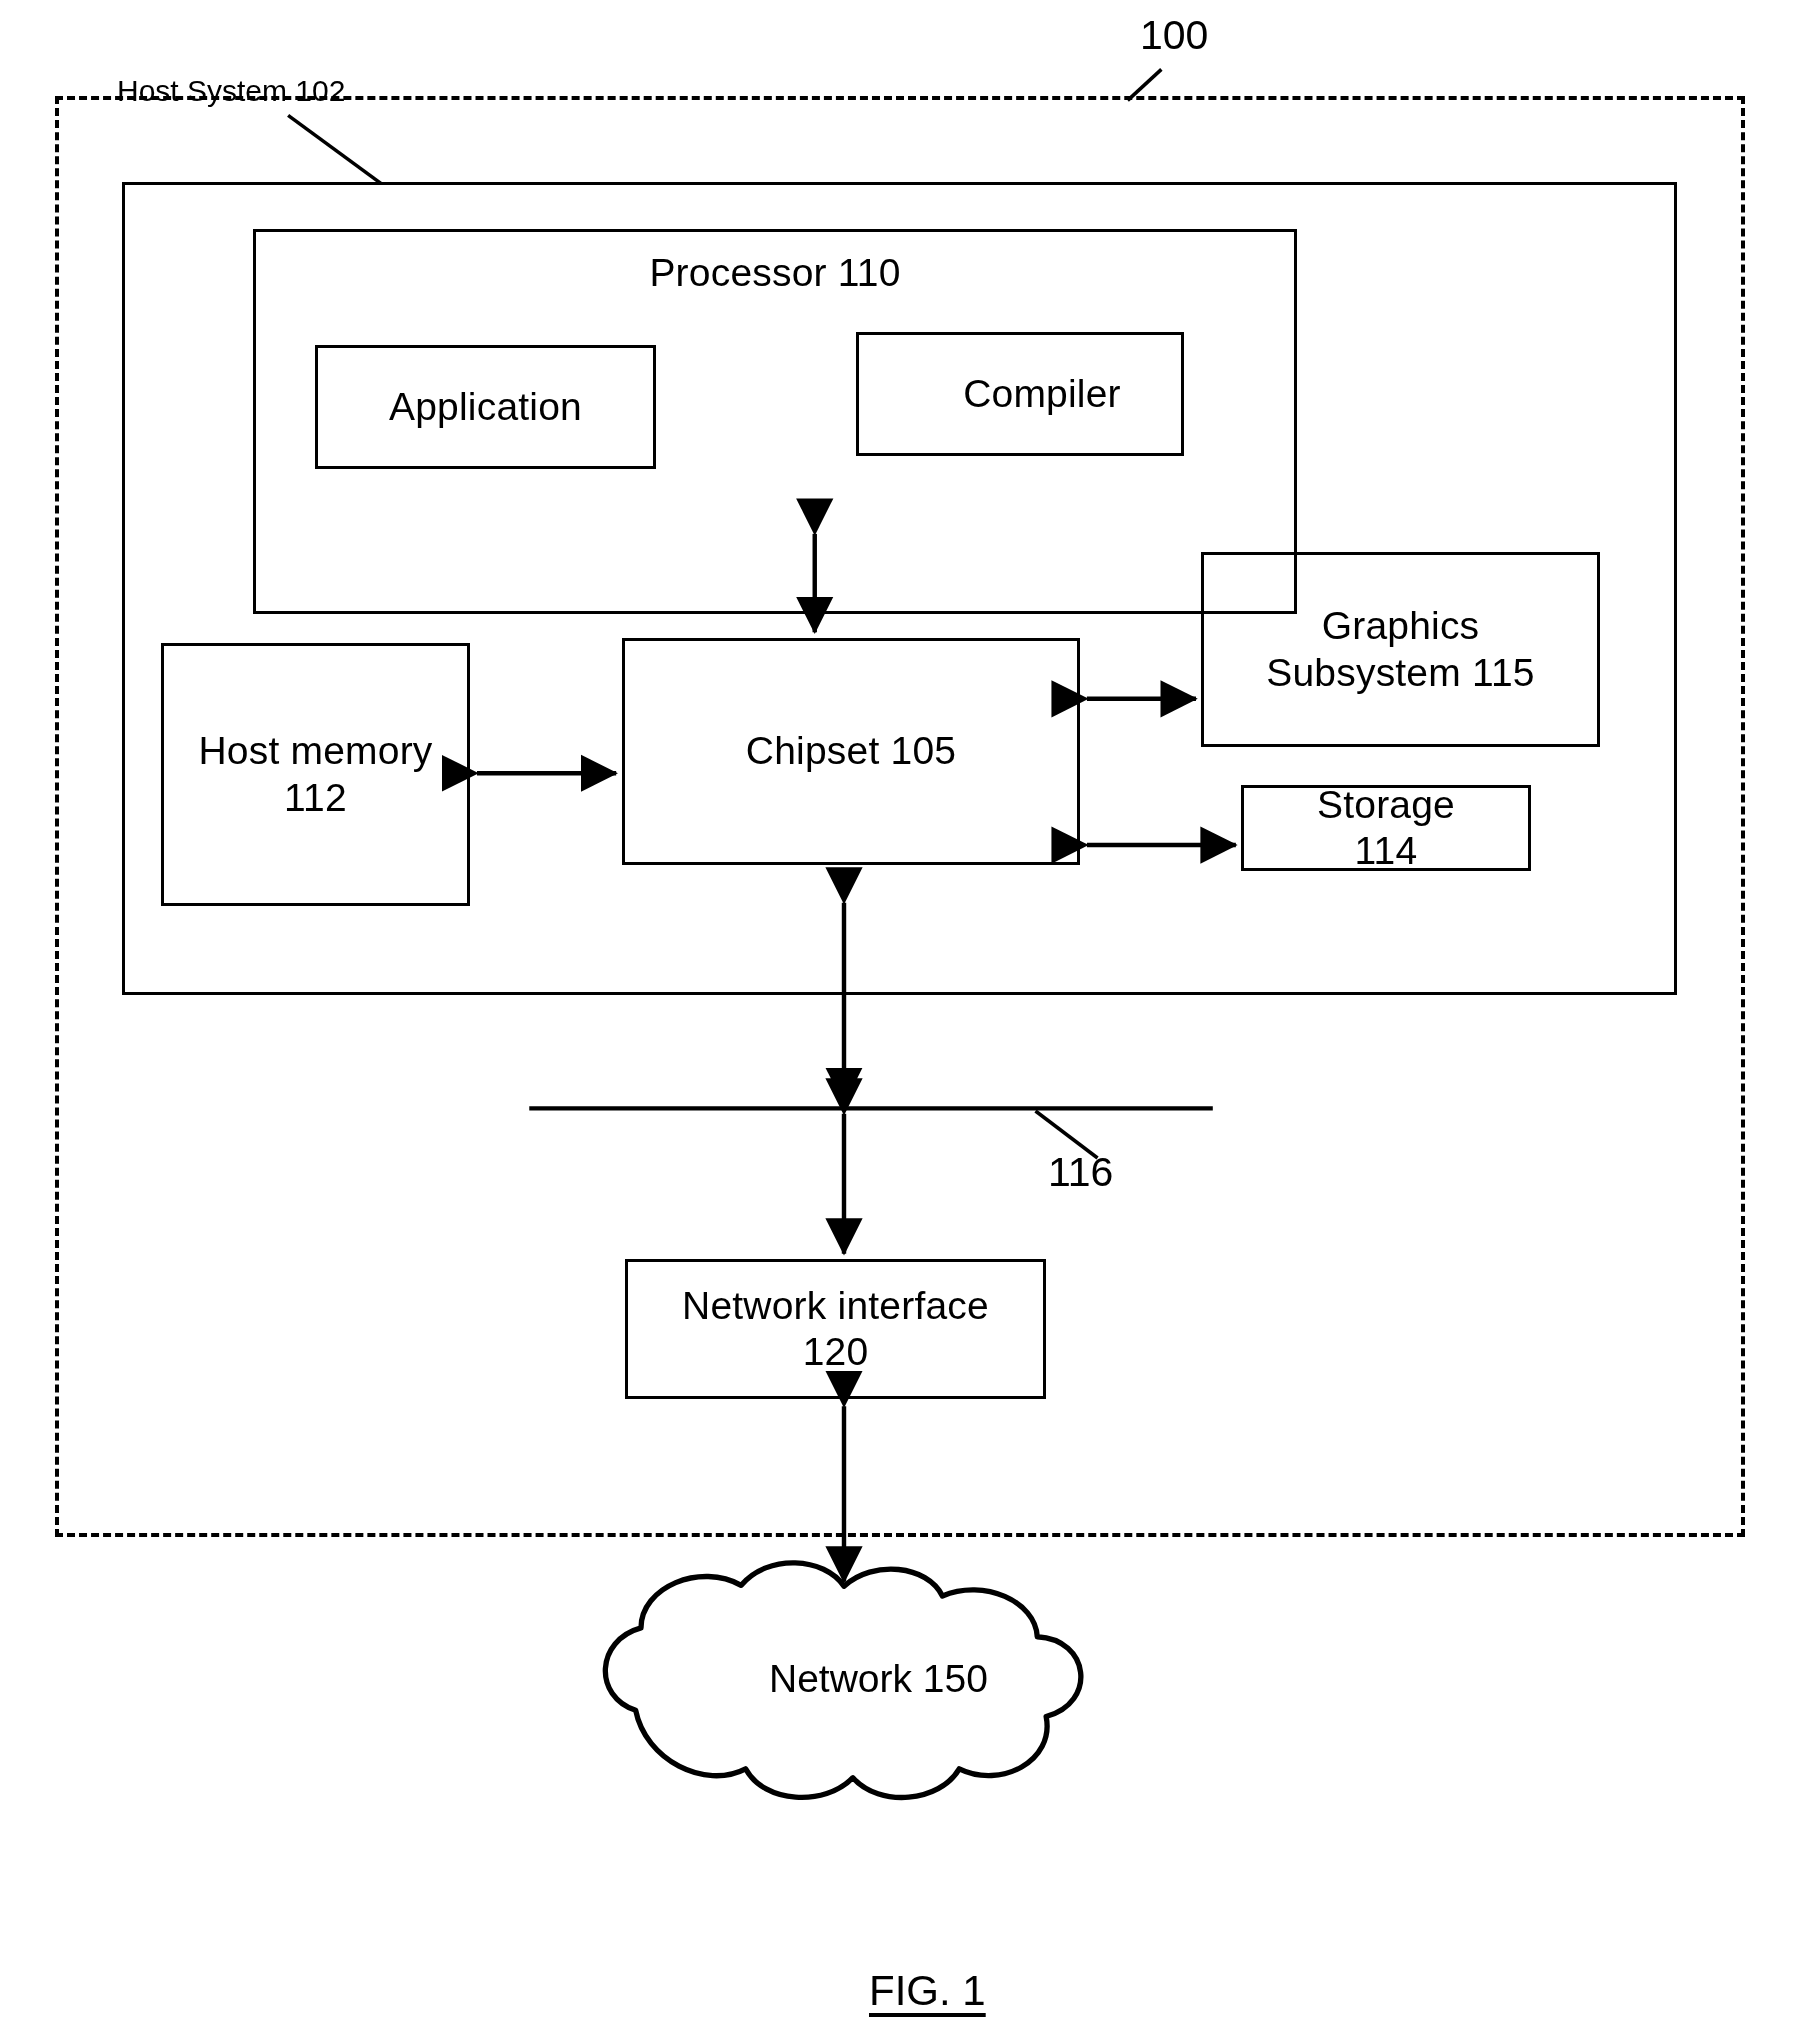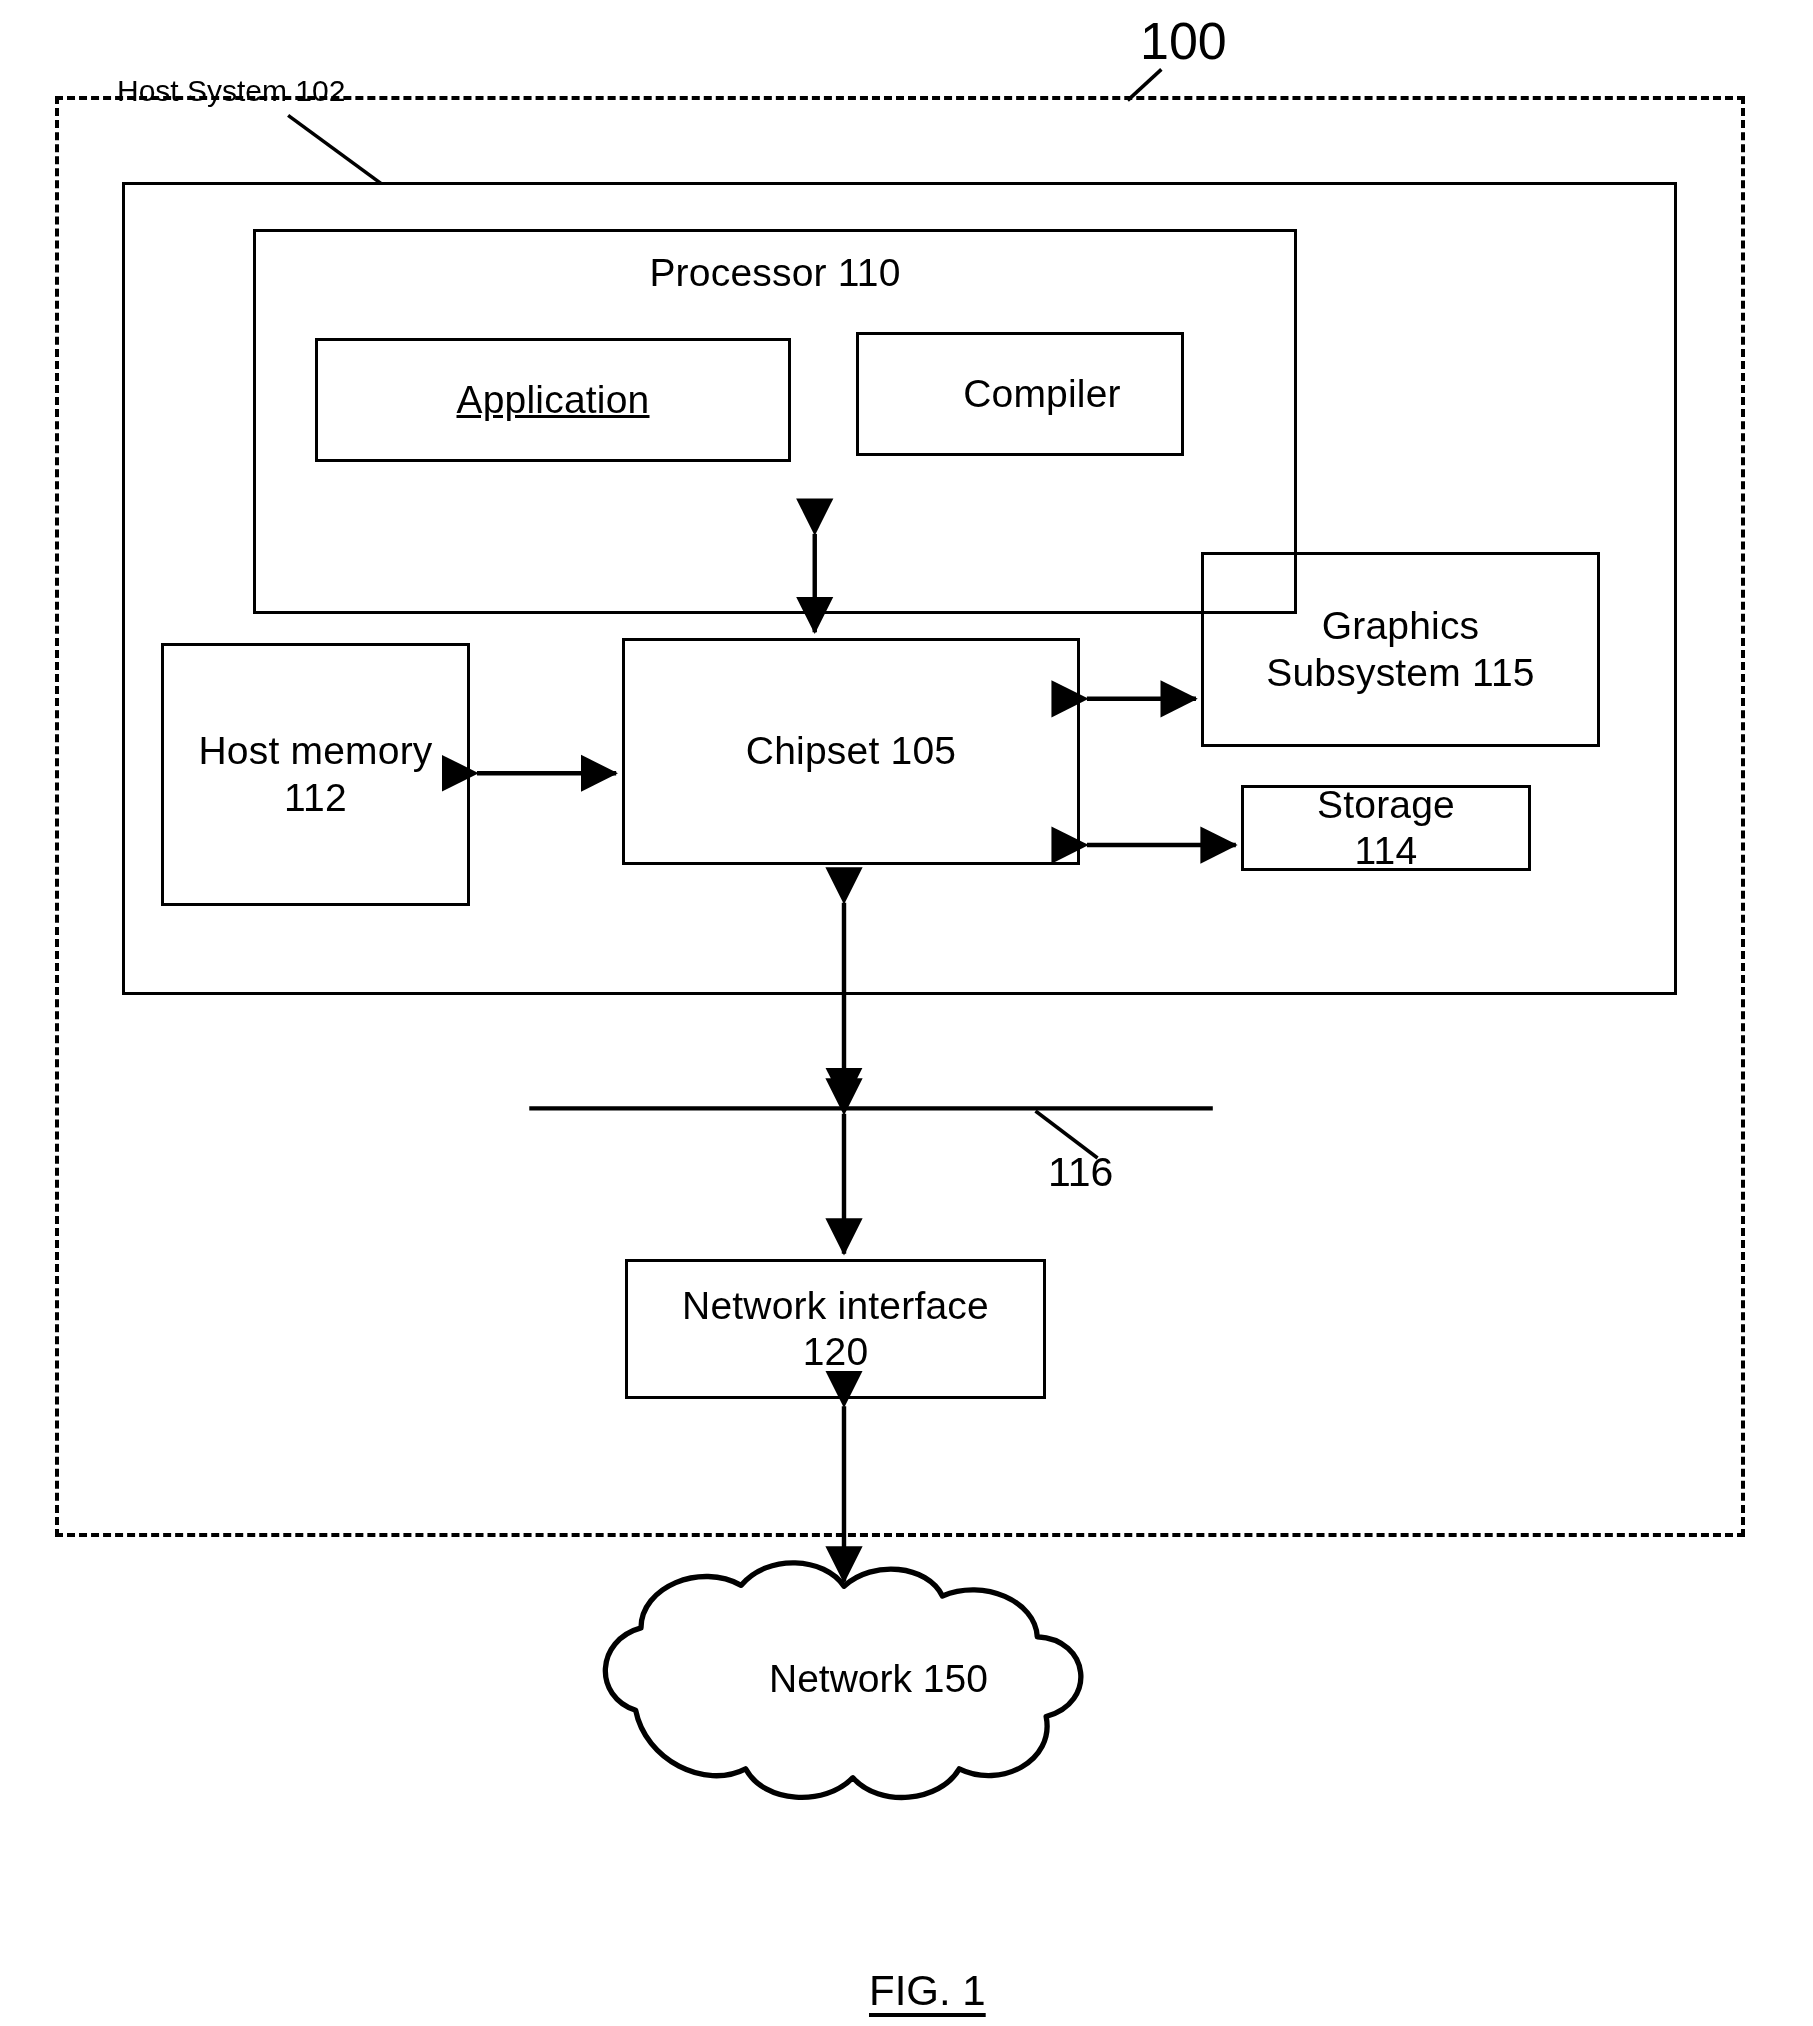--- a/index.html
+++ b/index.html
@@ -75,27 +75,27 @@
 <body>
 
 <div id="page">
 
   <div class="box dashed" style="left:55px; top:96px; width:1690px; height:1441px;"></div>
 
   <div class="box" style="left:122px; top:182px; width:1555px; height:813px;"></div>
 
   <div class="ftext" style="left:117px; top:73px; font-size:30px;">Host System 102</div>
 
-  <div class="ftext" style="left:1140px; top:10.6px; font-size:52px;">100</div>
+  <div class="ftext" style="left:1140px; top:10.6px; font-size:41px;">100</div>
 
   <div class="box label-top" style="left:253px; top:229px; width:1044px; height:385px; padding-top:17.7px;">
     <span class="txt" style="font-size:39px;">Processor 110</span>
   </div>
 
-  <div class="box" style="left:315px; top:338px; width:476px; height:124px;text-decoration:underline;">
+  <div class="box" style="left:315px; top:345px; width:341px; height:124px;">
     <span class="txt" style="font-size:39px;">Application</span>
   </div>
 
   <div class="box" style="left:856px; top:332px; width:328px; height:124px;padding-left:44px;">
     <span class="txt" style="font-size:39px;">Compiler</span>
   </div>
 
   <div class="box" style="left:161px; top:643px; width:309px; height:263px;">
     <span class="txt" style="font-size:39px;">Host memory
 112</span>

